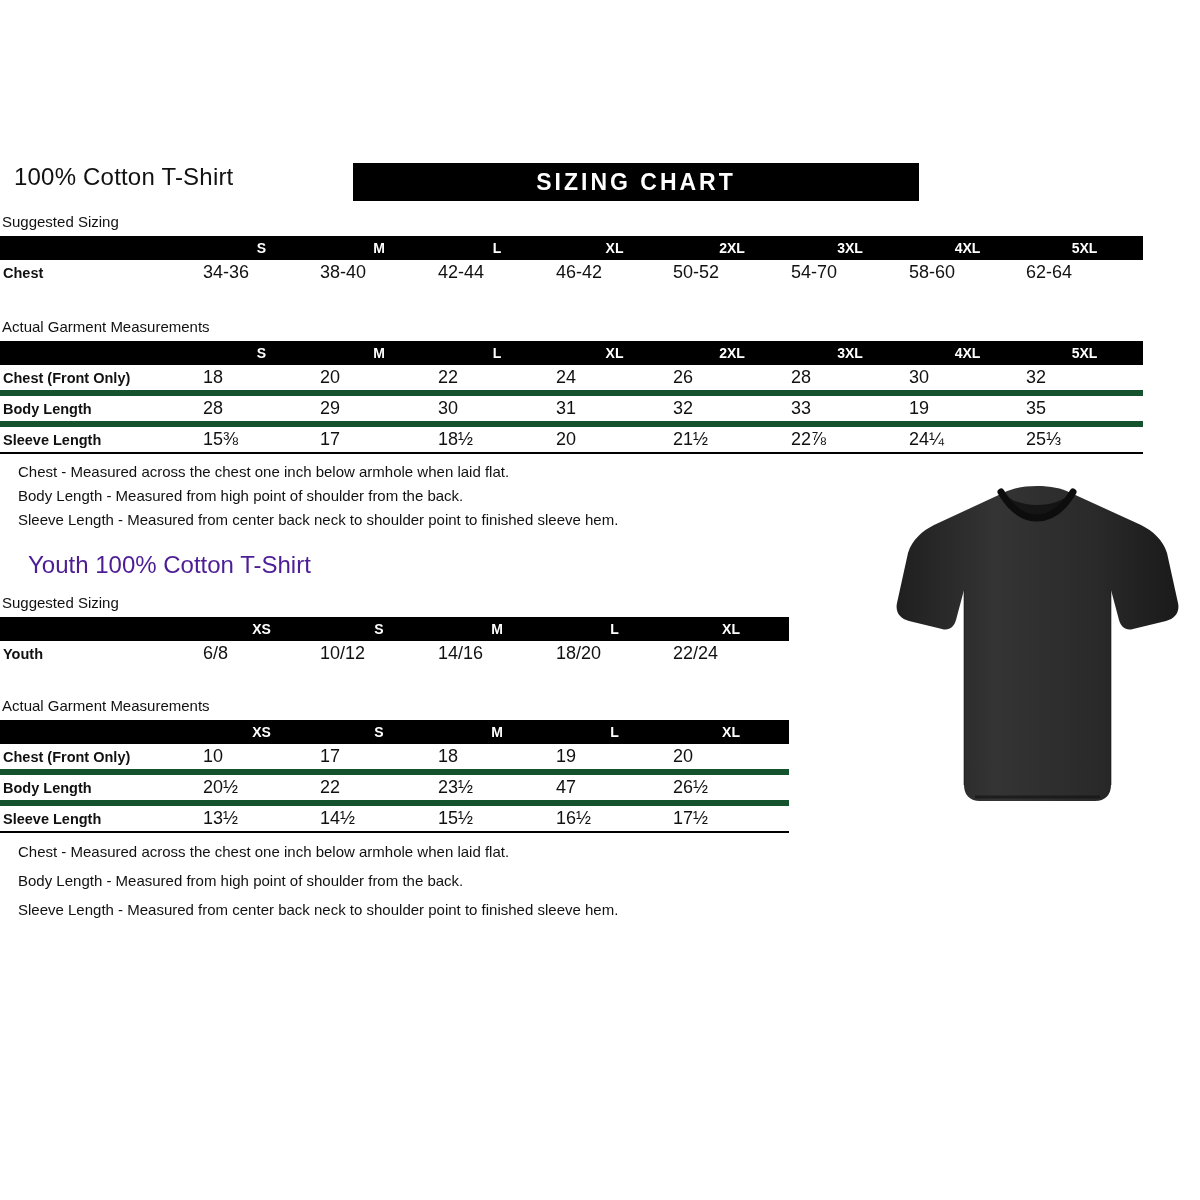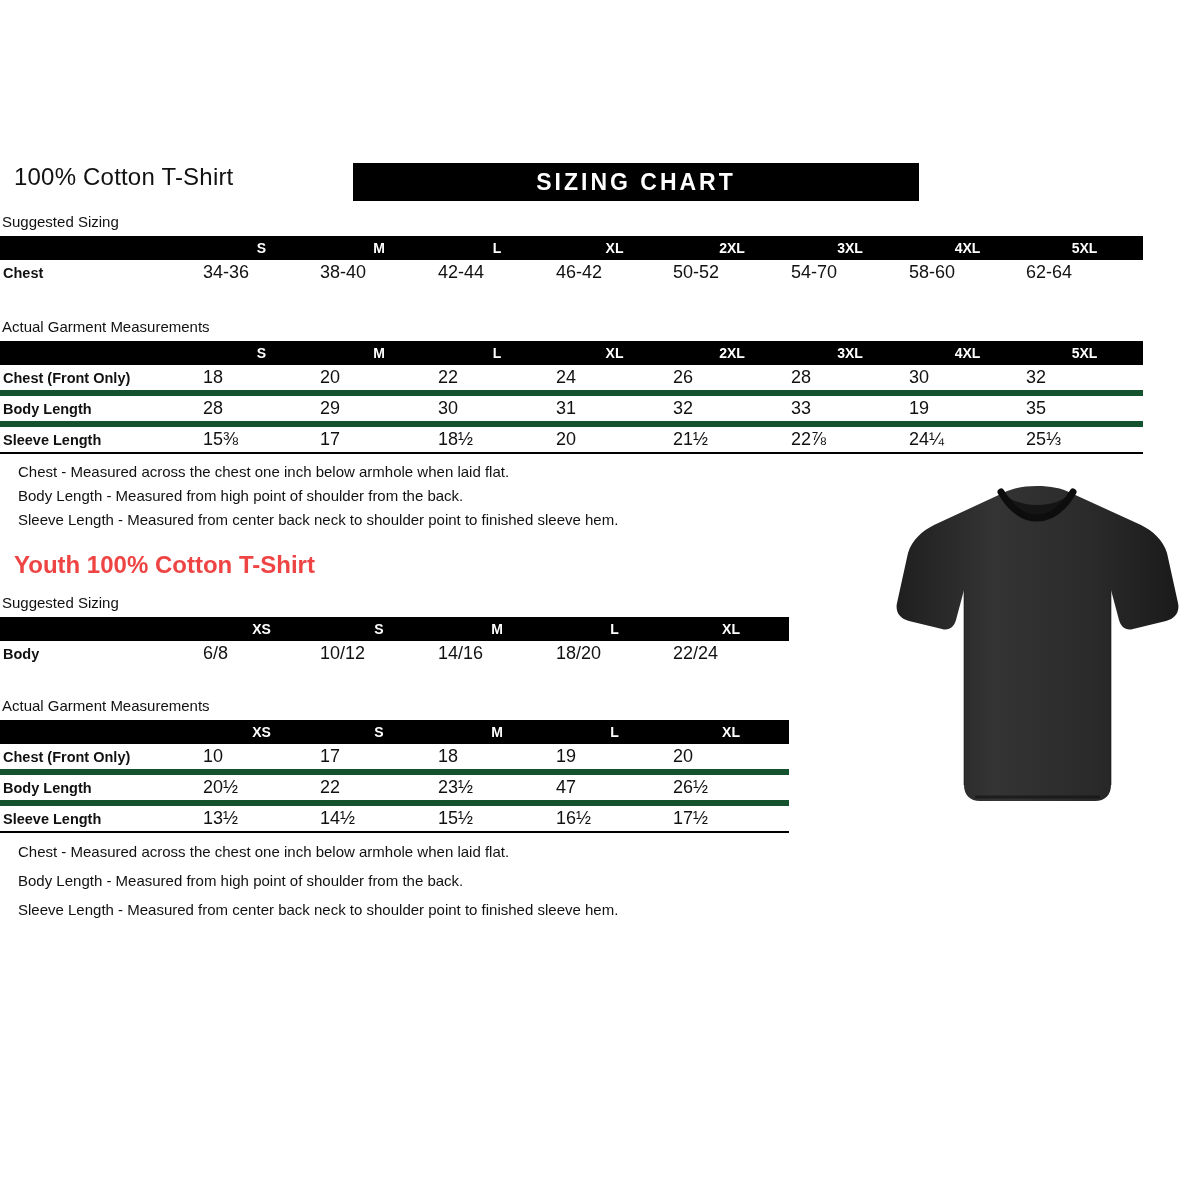--- a/index.html
+++ b/index.html
@@ -102,25 +102,25 @@
   
   .note {
     position: absolute;
     font-size: 15px;
     color: #111;
     white-space: nowrap;
   }
 
   .youth-title {
     position: absolute;
-    left: 14px;
+    left: 28px;
     top: 551px;
     font-size: 24px;
-    font-weight: 700;
-    color: #ef4444;
+    font-weight: 400;
+    color: #4c1d95;
     white-space: nowrap;
   }
 
   
   .shirt-wrap {
     position: absolute;
     left: 895px;
     top: 485px;
     width: 285px;
     height: 325px;
@@ -266,21 +266,21 @@
         <th class="lbl"></th>
         <th>XS</th>
         <th>S</th>
         <th>M</th>
         <th>L</th>
         <th>XL</th>
       </tr>
     </thead>
     <tbody>
       <tr>
-        <td class="lbl">Body</td>
+        <td class="lbl">Youth</td>
         <td>6/8</td>
         <td>10/12</td>
         <td>14/16</td>
         <td>18/20</td>
         <td>22/24</td>
       </tr>
     </tbody>
   </table>
 
   <div class="section-label" style="left:2px; top:697px;">Actual Garment Measurements</div>

